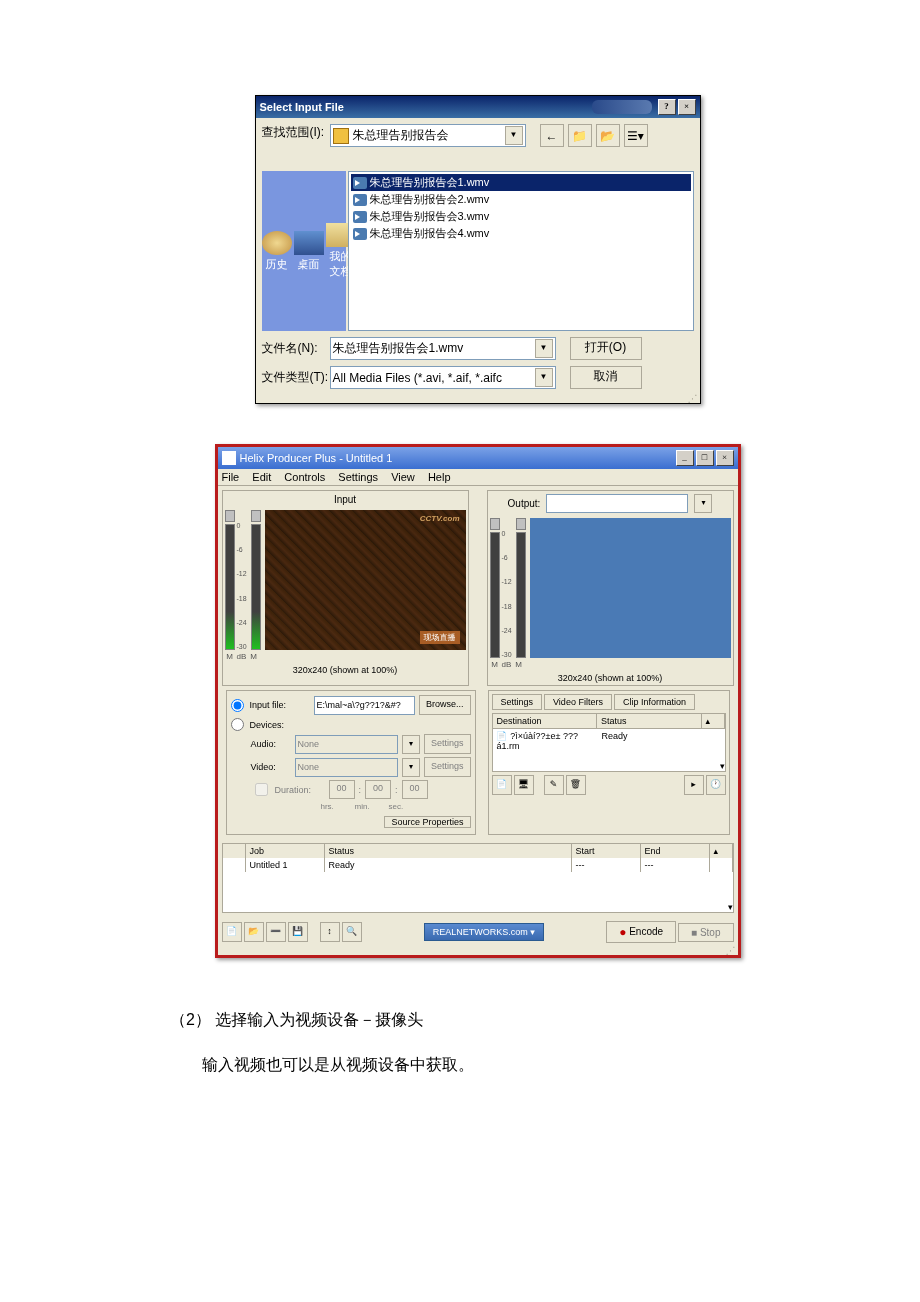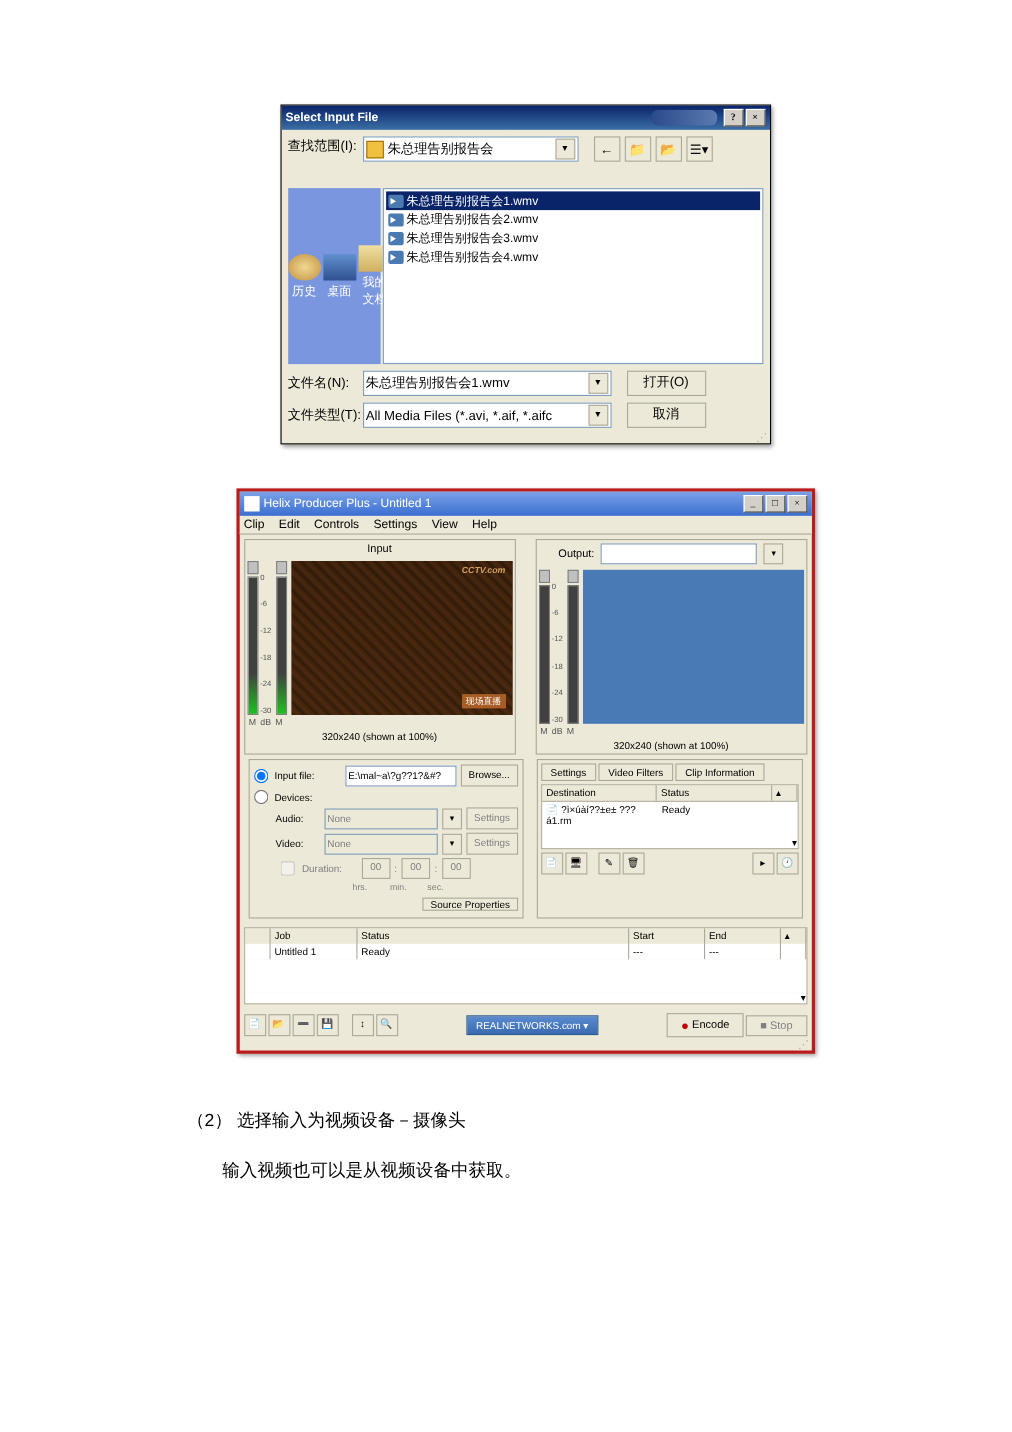--- a/index.html
+++ b/index.html
@@ -169,21 +169,21 @@
 
 <div class="dlg2">
   <div class="tbar2">
     <span class="ico"></span>
     <span class="t" style="flex:1">Helix Producer Plus - Untitled 1</span>
     <span class="wbtn">_</span>
     <span class="wbtn">□</span>
     <span class="wbtn">×</span>
   </div>
   <div class="menu">
-    <span>Clip</span>
+    <span>File</span>
     <span>Edit</span>
     <span>Controls</span>
     <span>Settings</span>
     <span>View</span>
     <span>Help</span>
   </div>
   <div class="io">
     <div class="iop">
       <div class="ioh">Input</div>
       <div class="vid">

